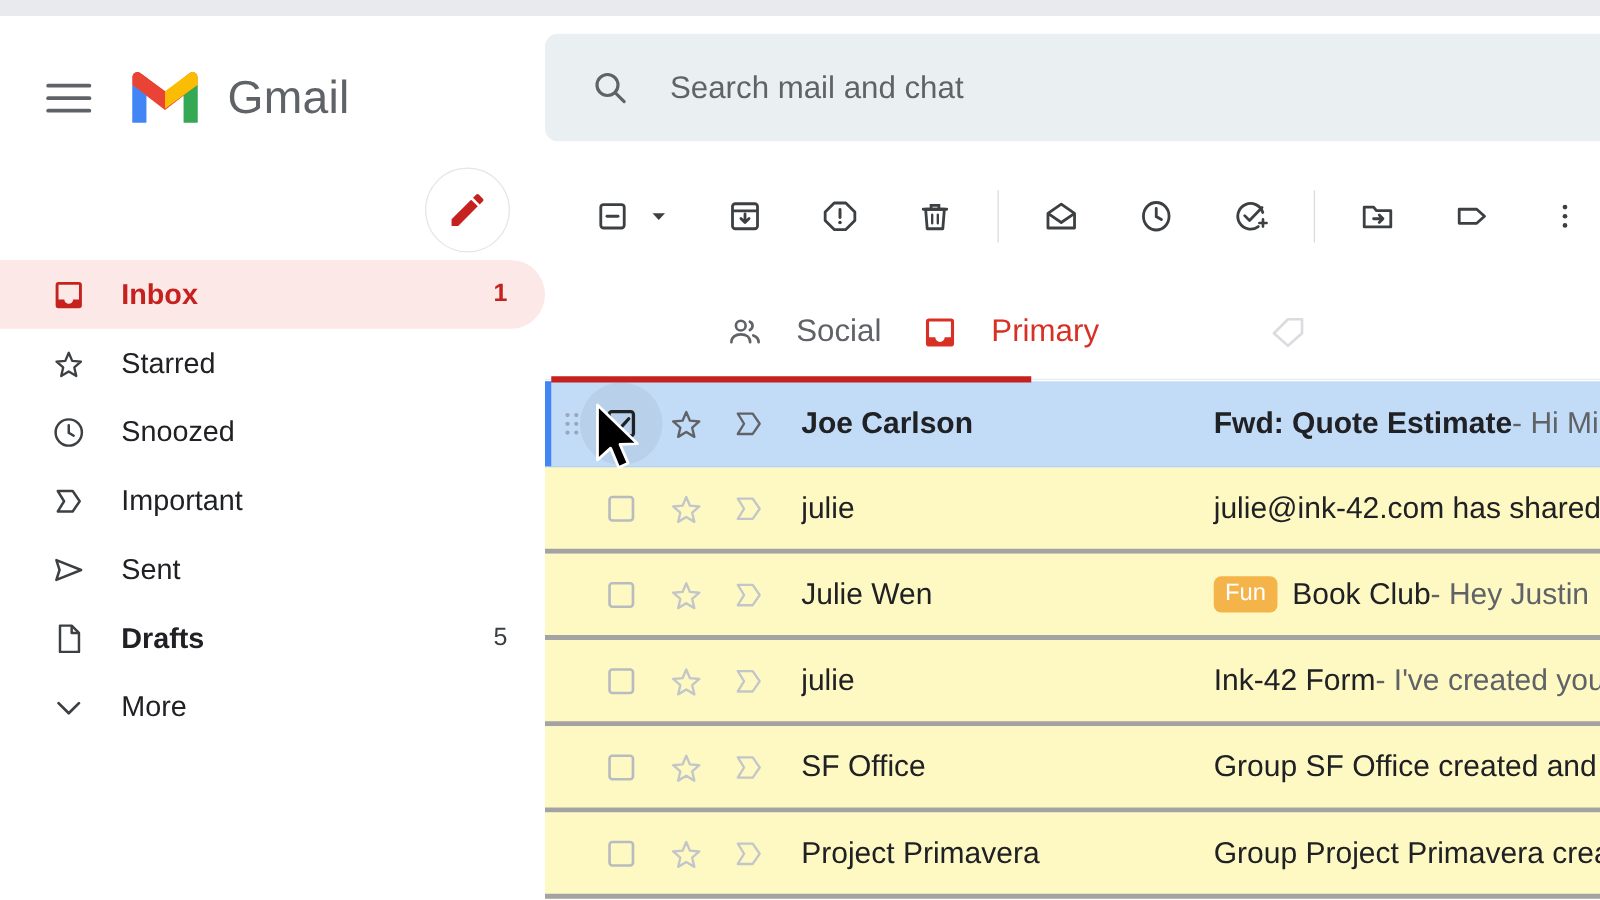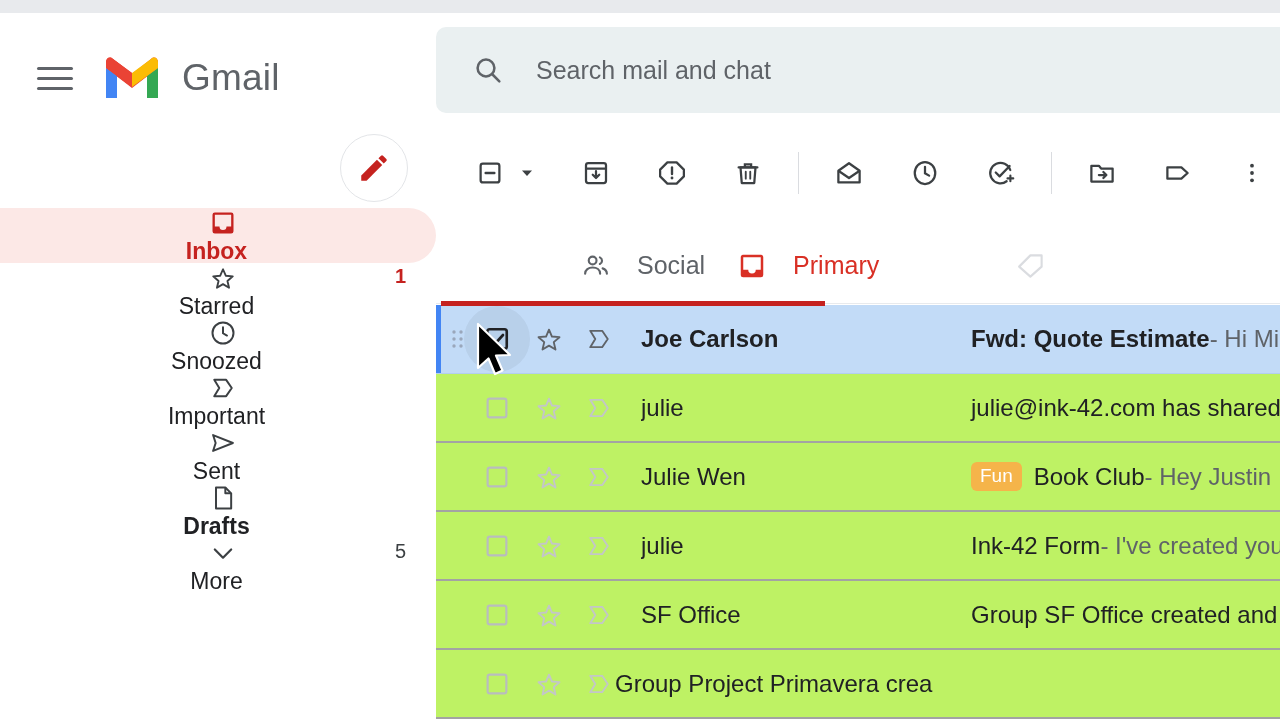--- a/index.html
+++ b/index.html
@@ -54,21 +54,21 @@
   .compose-btn {
     position:absolute; left:340px; top:121px; width:68px; height:68px;
     border-radius:50%; border:1px solid #e3e5e8; background:#fff;
     display:flex; align-items:center; justify-content:center; cursor:pointer;
   }
 
   
   .nav { position:absolute; left:0; top:195px; width:436px; }
   .nav-item {
     position:relative; height:55px; display:flex; align-items:center;
-    border-radius:0 28px 28px 0; cursor:pointer; padding-right:30px;flex-direction:column;
+    border-radius:0 28px 28px 0; cursor:pointer; padding-right:30px;
   }
   .nav-item .ni-icon {
     width:30px; height:30px; margin-left:40px;
     display:flex; align-items:center; justify-content:center; flex:0 0 auto;
   }
   .nav-item .ni-label {
     margin-left:27px; font-size:23px; color:#202124; font-weight:400; white-space:nowrap;
   }
   .nav-item .ni-count {
     margin-left:auto; font-size:20px; color:#202124; font-weight:700;
@@ -118,21 +118,21 @@
   .tab.primary { margin-left:30px; }
   .tab.primary .tab-label { color:#d93025; }
   .tab.social { margin-left:143px; }
   .tab.social .tab-label { color:#5f6368; }
   .tab.third { margin-left:135px; }
 
   
   .list { position:absolute; left:0; top:292px; width:844px; height:420px; }
   .row {
     position:relative; height:69px; display:flex; align-items:center;
-    background:#bef264; border-bottom:2px solid #a3a3a3; cursor:pointer;
+    background:#fef9c3; border-bottom:4px solid #a3a3a3; cursor:pointer;
   }
   .row.selected {
     background:#c2dbf7; border-bottom:1px solid #b3cfee;
   }
   .row.selected::before {
     content:""; position:absolute; left:0; top:0; width:5px; height:100%;
     background:#4285f4;
   }
   .row.selected::after {
     content:""; position:absolute; left:5px; top:-4px; width:384px; height:5px;
@@ -572,20 +572,21 @@
         <span class="star-wrap">
           <svg width="30" height="30" viewBox="0 0 24 24">
             <path d="M12 17.27l5.18 3.13-1.37-5.89 4.57-3.96-6.02-.52L12 4.5 9.64 10.03l-6.02.52 4.57 3.96-1.37 5.89L12 17.27z" fill="none" stroke="#c3c6c8" stroke-width="1.5" stroke-linejoin="round"></path>
           </svg>
         </span>
         <span class="imp-wrap">
           <svg width="28" height="28" viewBox="0 0 24 24">
             <path d="M4.5 5h10.2l4.8 7-4.8 7H4.5l4.3-7-4.3-7z" fill="none" stroke="#c3c6c8" stroke-width="1.6" stroke-linejoin="round"></path>
           </svg>
         </span>
+        <span class="sender">Project Primavera</span>
         <span class="msg">
           <span class="subject">Group Project Primavera crea</span>
           <span class="snippet"></span>
         </span>
       </div>
 
     </div>
   </div>
 
   <div class="cursor">

